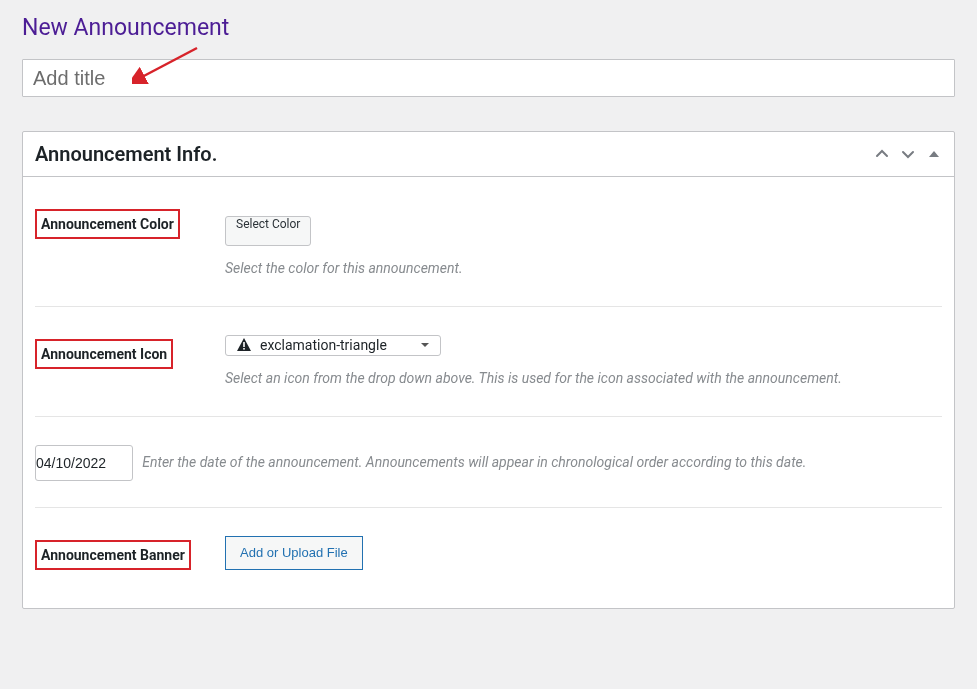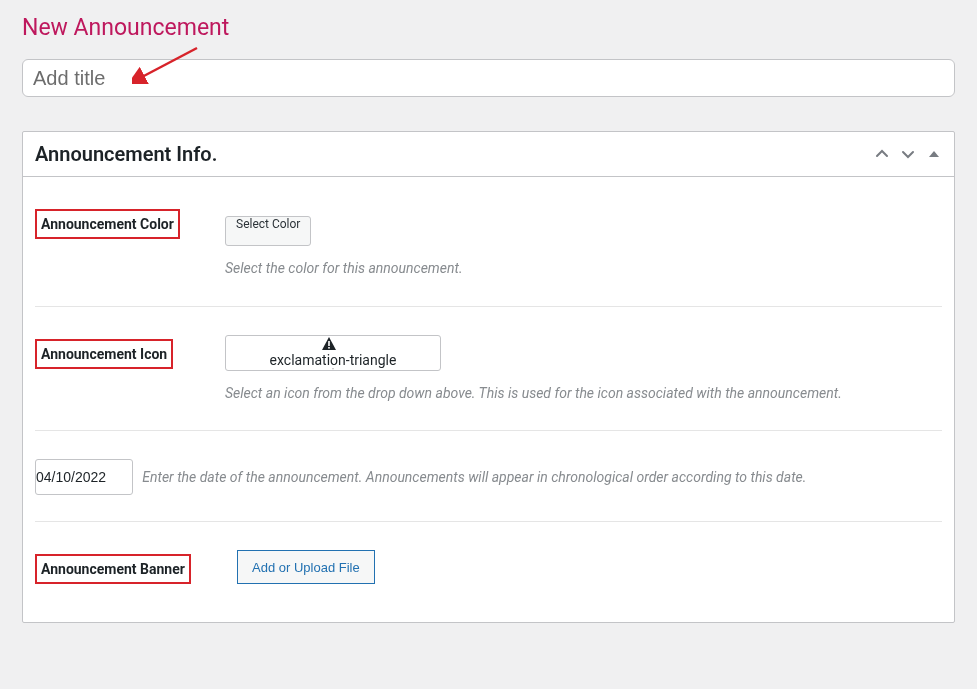--- a/index.html
+++ b/index.html
@@ -9,33 +9,33 @@
     font-size: 13px;
     color: #1d2327;
     width: 977px;
     height: 689px;
     padding: 14px 22px 22px 22px;
     position: relative;
   }
   .page-title {
     font-size: 23px;
     font-weight: 400;
-    color: #be185d;
+    color: #4c1d95;
     margin-bottom: 18px;
   }
   .title-input {
     width: 100%;
     height: 38px;
     padding: 3px 10px;
     font-size: 20px;
     line-height: 1.4;
     color: #767676;
     background: #fff;
     border: 1px solid #c3c4c7;
-    border-radius: 6px;
+    border-radius: 1px;
     outline: none;
   }
   .title-input::placeholder { color: #6d6d6d; }
   .arrow-annot {
     position: absolute;
     top: 44px;
     left: 132px;
     width: 70px;
     height: 40px;
     pointer-events: none;
@@ -60,21 +60,21 @@
   }
   .panel-icons { display: flex; align-items: center; gap: 10px; color: #787c82; }
   .panel-icons svg { width: 16px; height: 16px; cursor: pointer; }
   .panel-body { padding: 0 12px 30px 12px; }
   .field-row {
     display: flex;
     align-items: flex-start;
     padding: 28px 0 26px 0;
     border-bottom: 1px solid #e5e5e5;
   }
-  .field-row:last-child { border-bottom: none; padding-bottom: 8px; gap: 12px; }
+  .field-row:last-child { border-bottom: none; padding-bottom: 8px; }
   .field-label-wrap { width: 190px; flex-shrink: 0; padding-top: 4px; }
   .field-label {
     display: inline-block;
     font-size: 14px;
     font-weight: 700;
     color: #1d2327;
     padding: 6px 4px;
     border: 2px solid #d7232a;
     line-height: 1;
   }
@@ -107,28 +107,27 @@
     padding: 0 10px;
     font-size: 12px;
     color: #2c3338;
     display: flex;
     align-items: center;
   }
   .icon-select {
     display: inline-flex;
     align-items: center;
     width: 216px;
-    height: 36px;
+    height: 21px;
     border: 1px solid #c3c4c7;
     border-radius: 3px;
     background: #fff;
     padding: 0 10px;
     cursor: pointer;
     position: relative;
-    flex-direction: column;
   }
   .icon-select .sel-icon { width: 16px; height: 16px; margin-right: 8px; color: #1d2327; flex-shrink:0; }
   .icon-select .sel-text { font-size: 14px; color: #1d2327; flex: 1; }
   .icon-select .caret { width: 10px; height: 10px; color: #555; }
   .date-input {
     display: inline-block;
     height: 36px;
     padding: 0 0;
     font-size: 14px;
     color: #1d2327;

